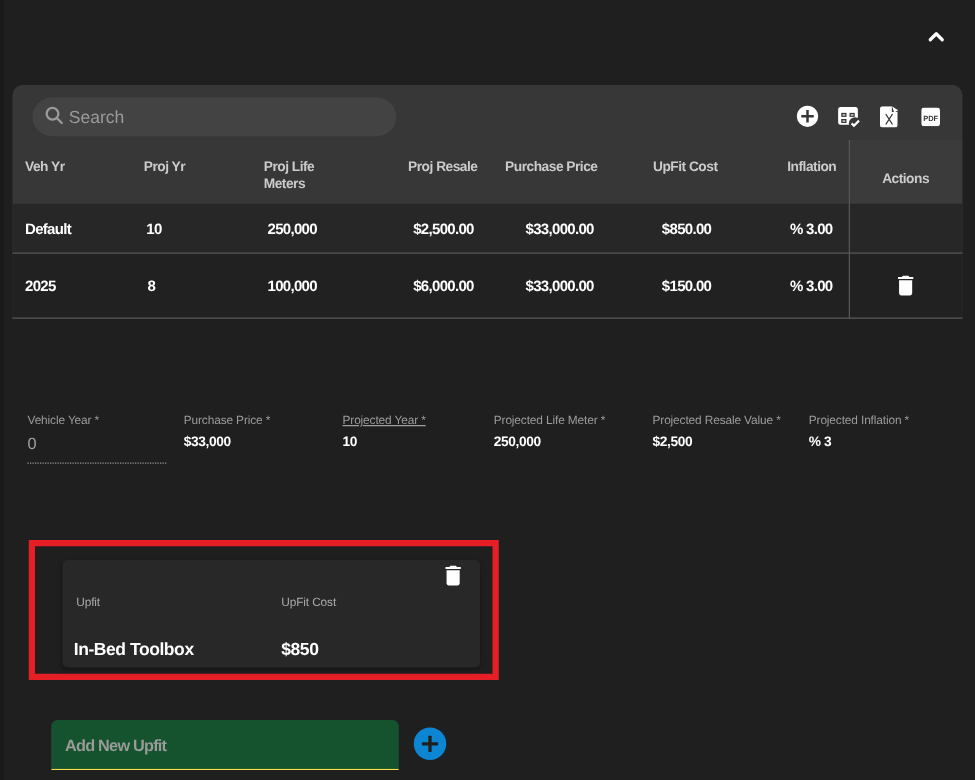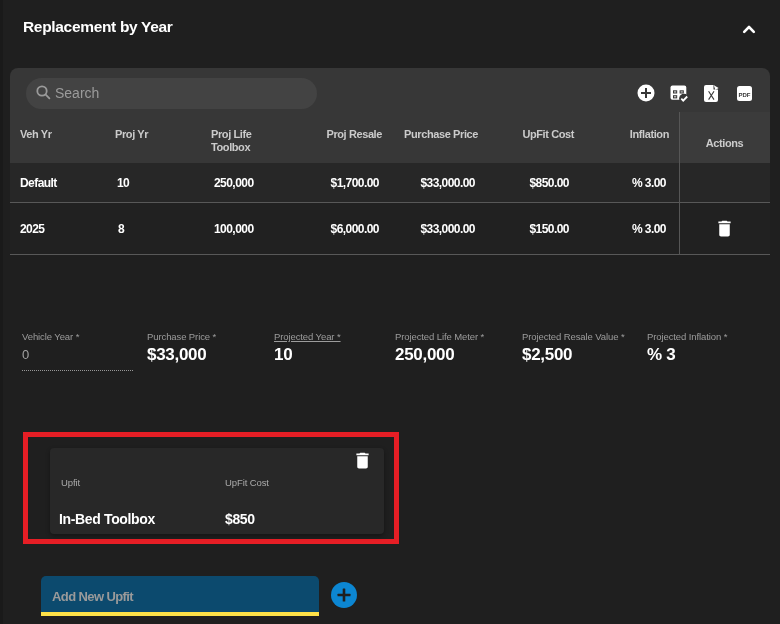--- a/index.html
+++ b/index.html
@@ -17,41 +17,40 @@
   .search-txt { left:45px; top:17px; font-size:14px; color:#9b9b9b; }
 
   .hdr { font-size:11px; font-weight:bold; color:#cbcbcb; line-height:13px; letter-spacing:-0.4px; }
   .cell { font-size:12px; font-weight:bold; color:#fff; letter-spacing:-0.55px; }
   .row1 { left:0; top:95px; width:760px; height:39px; background:#272727; }
   .row2 { left:0; top:134px; width:760px; height:53px; background:#212121; border-top:1px solid #585858; border-bottom:1px solid #585858; }
   .vdiv { left:669px; top:44px; width:1px; height:143px; background:#565656; }
 
   .edit-title { left:26px; top:301px; font-size:15px; font-weight:bold; color:#fff; letter-spacing:0; }
   .flabel { font-size:9.5px; color:#9c9c9c; letter-spacing:-0.1px; top:331px; line-height:11px; }
-  .fval { font-size:17px; font-weight:bold; color:#fff; letter-spacing:-0.3px; top:347px; line-height:15px; }
+  .fval { font-size:11px; font-weight:bold; color:#fff; letter-spacing:-0.3px; top:347px; line-height:15px; }
   .fval0 { font-size:13px; font-weight:normal; color:#a2a2a2; top:347px; line-height:15px; }
   .dotted { left:22px; top:356px; width:111px; height:15px; border-bottom:1px dotted #979797; }
 
   .redbox { left:23px; top:432px; width:376px; height:112px; border:5px solid #e61e25; }
   .card { left:50px; top:448px; width:334px; height:86px; background:#282828; border-radius:4px;
           box-shadow:0 2px 4px rgba(0,0,0,0.35); }
   .clabel { font-size:9.5px; color:#ababab; letter-spacing:-0.1px; top:29px; line-height:11px; }
   .cval { font-size:14px; font-weight:bold; color:#fff; letter-spacing:-0.35px; top:46px; line-height:15px;margin-top:18px; }
 
-  .addbox { left:41px; top:576px; width:278px; height:40px; background:#0c4a6e;
-            border-radius:5px 5px 0 0; border-bottom:4px solid #fde047; }
+  .addbox { left:41px; top:576px; width:278px; height:40px; background:#14532d;
+            border-radius:5px 5px 0 0; border-bottom:1px solid #fde047; }
   .addtxt { left:11px; top:13px; font-size:13px; font-weight:bold; color:#9a9a9a; letter-spacing:-0.6px; }
   .bluebtn { left:331px; top:582px; width:26px; height:26px; border-radius:50%; background:#0c86d2; }
 </style>
 </head>
 <body>
 <div id="stage">
   <div class="abs leftstrip"></div>
 
-  <div class="abs title">Replacement by Year</div>
   <svg class="abs" style="left:742px; top:24px;" width="14" height="10" viewBox="0 0 14 10">
     <path d="M2.2 7.8 L7 3 L11.8 7.8" stroke="#fff" stroke-width="2.6" fill="none" stroke-linecap="round" stroke-linejoin="round"></path>
   </svg>
 
   <div class="abs panel">
     <div class="abs search"></div>
     <div class="abs search-txt">Search</div>
     <svg class="abs" style="left:25px; top:16px;" width="17" height="17" viewBox="0 0 17 17">
       <circle cx="7" cy="7" r="4.7" stroke="#9a9a9a" stroke-width="1.8" fill="none"></circle>
       <line x1="10.7" y1="10.7" x2="14.4" y2="14.4" stroke="#9a9a9a" stroke-width="1.8" stroke-linecap="round"></line>
@@ -82,37 +81,37 @@
       <path d="M4.6 6.2 L10 14.6 M10 6.2 L4.6 14.6" stroke="#3c3c3c" stroke-width="1.1" fill="none"></path>
     </svg>
 
     <svg class="abs" style="left:727px; top:18px;" width="15" height="15" viewBox="0 0 15 15">
       <rect x="0" y="0" width="15" height="15" rx="2.5" fill="#fff"></rect>
       <text x="7.5" y="10.5" font-size="6" font-weight="bold" fill="#373737" text-anchor="middle" font-family="Liberation Sans">PDF</text>
     </svg>
 
     <div class="abs hdr" style="left:10px; top:60px;">Veh Yr</div>
     <div class="abs hdr" style="left:105px; top:60px;">Proj Yr</div>
-    <div class="abs hdr" style="left:201px; top:60px; width:52px;">Proj Life Toolbox</div>
+    <div class="abs hdr" style="left:201px; top:60px; width:52px;">Proj Life Meters</div>
     <div class="abs hdr" style="left:290px; top:60px; width:82px; text-align:right;">Proj Resale</div>
     <div class="abs hdr" style="left:370px; top:60px; width:98px; text-align:right;">Purchase Price</div>
     <div class="abs hdr" style="left:470px; top:60px; width:94px; text-align:right;">UpFit Cost</div>
     <div class="abs hdr" style="left:570px; top:60px; width:89px; text-align:right;">Inflation</div>
     <div class="abs hdr" style="left:669px; top:69px; width:91px; text-align:center;">Actions</div>
 
     <div class="abs" style="left:669px; top:44px; width:91px; height:51px; background:rgba(255,255,255,0.025);"></div>
 
     <div class="abs row1"></div>
     <div class="abs row2"></div>
     <div class="abs vdiv"></div>
 
     <div class="abs cell" style="left:10px; top:108px;text-align:center;">Default</div>
     <div class="abs cell" style="left:107px; top:108px;">10</div>
     <div class="abs cell" style="left:204px; top:108px;">250,000</div>
-    <div class="abs cell" style="left:280px; top:108px; width:89px; text-align:right;">$1,700.00</div>
+    <div class="abs cell" style="left:280px; top:108px; width:89px; text-align:right;">$2,500.00</div>
     <div class="abs cell" style="left:375px; top:108px; width:90px; text-align:right;">$33,000.00</div>
     <div class="abs cell" style="left:480px; top:108px; width:79px; text-align:right;">$850.00</div>
     <div class="abs cell" style="left:580px; top:108px; width:76px; text-align:right;">% 3.00</div>
 
     <div class="abs cell" style="left:10px; top:154px;">2025</div>
     <div class="abs cell" style="left:108px; top:154px;">8</div>
     <div class="abs cell" style="left:204px; top:154px;">100,000</div>
     <div class="abs cell" style="left:280px; top:154px; width:89px; text-align:right;">$6,000.00</div>
     <div class="abs cell" style="left:375px; top:154px; width:90px; text-align:right;">$33,000.00</div>
     <div class="abs cell" style="left:480px; top:154px; width:79px; text-align:right;">$150.00</div>

